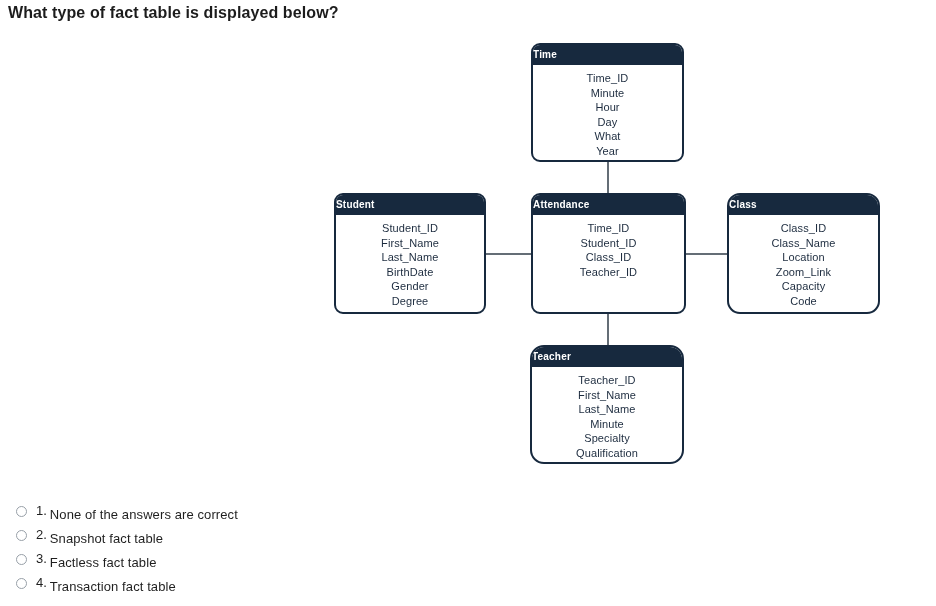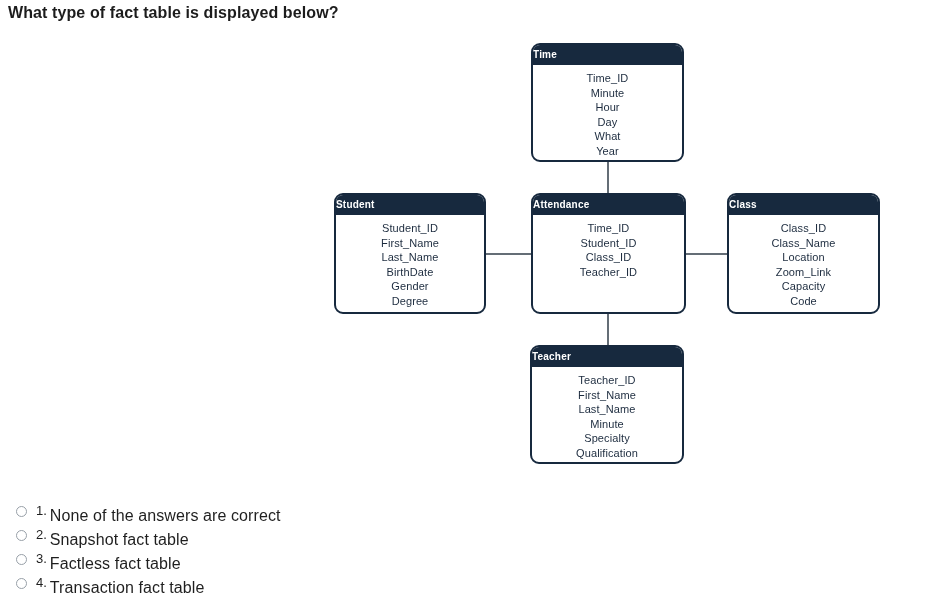--- a/index.html
+++ b/index.html
@@ -28,22 +28,22 @@
   }
   .entity-fields { padding-top: 6px; }
   .entity-field {
     font-size: 11px; line-height: 14.5px; text-align: center;
     color: #1c2b3e; letter-spacing: 0.1px;
   }
 
   #box-time      { left: 531px; top: 43px;  width: 153px; height: 119px; }
   #box-student   { left: 334px; top: 193px; width: 152px; height: 121px; }
   #box-attendance{ left: 531px; top: 193px; width: 155px; height: 121px; }
-  #box-class     { left: 727px; top: 193px; width: 153px; height: 121px; }
-  #box-teacher   { left: 530px; top: 345px; width: 154px; height: 119px; }
+  #box-class     { left: 727px; top: 193px; width: 153px; height: 121px; border-radius: 13px; }
+  #box-teacher   { left: 530px; top: 345px; width: 154px; height: 119px; border-radius: 14px; }
 
   
   .connector { position: absolute; background: #646d76; }
   #conn-time-attendance    { left: 607px; top: 162px; width: 1.5px; height: 31px; }
   #conn-attendance-teacher { left: 607px; top: 314px; width: 1.5px; height: 31px; }
   #conn-student-attendance { left: 486px; top: 253px; width: 45px; height: 1.5px; }
   #conn-attendance-class   { left: 684px; top: 253px; width: 43px; height: 1.5px; }
 
   
   .option-row {
@@ -56,21 +56,21 @@
   #option-3 { top: 575px; }
   .radio {
     width: 11px; height: 11px; border: 1px solid #98a0a8;
     border-radius: 50%; background: #ffffff; margin-top: 3px;
     flex: 0 0 auto;
   }
   .option-number {
     font-size: 13px; color: #1f1f1f; margin-left: 9px; line-height: 15px;
   }
   .option-label {
-    font-size: 16px; color: #1f1f1f; margin-left: 3px; margin-top: 4px;
+    font-size: 13px; color: #1f1f1f; margin-left: 3px; margin-top: 4px;
     letter-spacing: 0.1px;
   }
 </style>
 </head>
 <body>
 
 <div class="canvas">
 
   <div class="question">What type of fact table is displayed below?</div>
 

